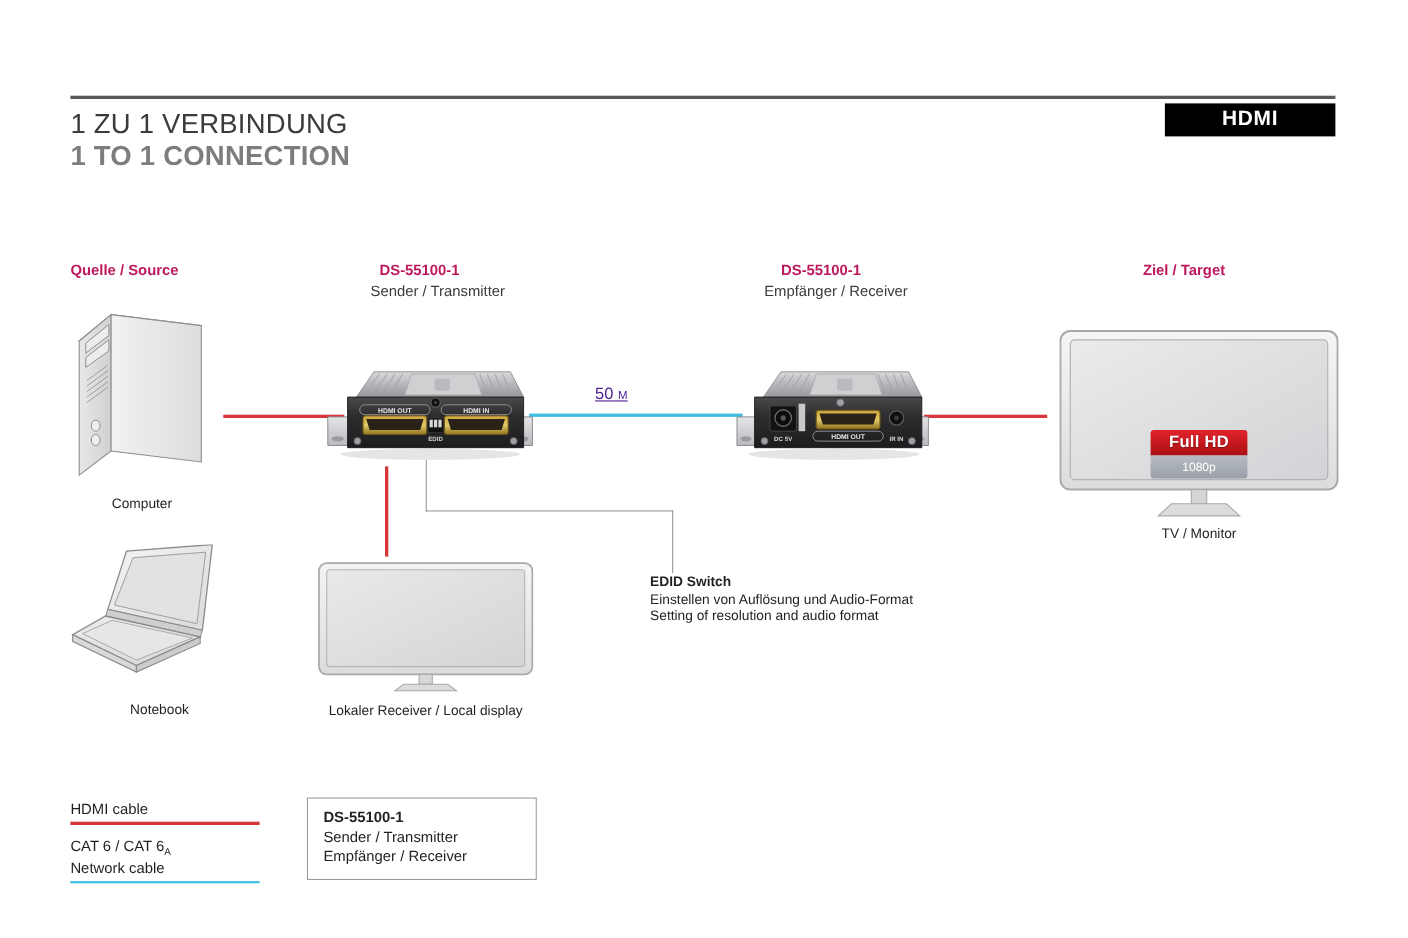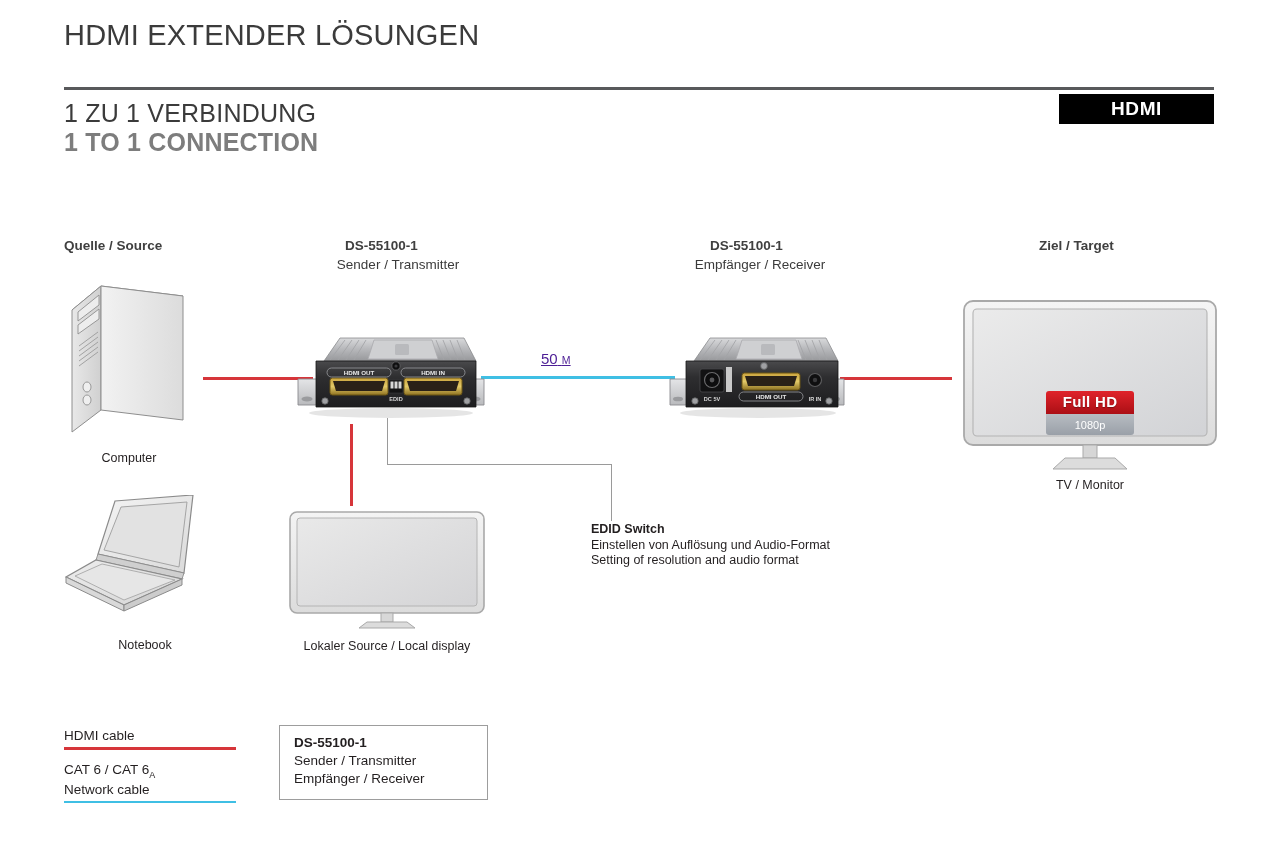--- a/index.html
+++ b/index.html
@@ -44,21 +44,21 @@
     background: #000000;
     display: flex; align-items: center; justify-content: center;
   }
   #hdmi-badge span {
     color: #ffffff; font-size: 19px; font-weight: 700; letter-spacing: 0.6px;
   }
 
   
   .col-head {
     position: absolute;
-    font-size: 13.5px; font-weight: 700; color: #404040;
+    font-size: 13.5px; font-weight: 700; color: #be185d;
     white-space: nowrap;
   }
   .col-sub {
     position: absolute;
     font-size: 13.5px; font-weight: 400; color: #3b3b3b;
     white-space: nowrap; text-align: center;
   }
   .dev-caption {
     position: absolute;
     font-size: 12.5px; color: #231f20; white-space: nowrap; text-align: center;
@@ -110,21 +110,20 @@
     border: 1px solid #9d9d9d; background: #fff;
     padding: 8px 0 0 14px;
   }
   .lb-title { font-size: 13.5px; font-weight: 700; color: #231f20; line-height: 1.35; }
   .lb-line  { font-size: 13.5px; font-weight: 400; color: #231f20; line-height: 1.35; }
 </style>
 </head>
 <body>
 
 <div id="header">
-  <div class="title-de">HDMI EXTENDER LÖSUNGEN</div>
 </div>
 <div id="header-rule"></div>
 <div id="subtitle">
   <div class="sub-de">1 ZU 1 VERBINDUNG</div>
   <div class="sub-en">1 TO 1 CONNECTION</div>
 </div>
 <div id="hdmi-badge">
   <span>HDMI</span>
 </div>
 
@@ -219,21 +218,21 @@
         <stop offset="0%" stop-color="#e9e9e9"></stop>
           <stop offset="100%" stop-color="#d4d4d6"></stop>
       </linearGradient>
     </defs>
     <rect x="1" y="1" width="194" height="101" rx="7" ry="7" fill="url(#lmFrame)" stroke="#a9a9a9" stroke-width="1.6"></rect>
     <rect x="8" y="7" width="180" height="88" rx="3" ry="3" fill="url(#lmScreen)" stroke="#b4b4b4" stroke-width="1"></rect>
     <rect x="92" y="102" width="12" height="9" fill="#d8d8d8" stroke="#a9a9a9" stroke-width="1"></rect>
     <polygon points="70,117 126,117 118,111 78,111" fill="#dcdcdc" stroke="#a9a9a9" stroke-width="1"></polygon>
   </svg>
 </div>
-<div class="dev-caption" style="left:280px; top:639px; width:214px;">Lokaler Source / Local display</div>
+<div class="dev-caption" style="left:280px; top:639px; width:214px;">Lokaler Receiver / Local display</div>
 
 <div class="monitor" style="left:963px; top:300px;">
   <svg width="254" height="170" viewBox="0 0 254 170">
     <defs>
       <linearGradient id="tvFrame" x1="0" y1="0" x2="0" y2="1">
         <stop offset="0%" stop-color="#f5f5f5"></stop>
           <stop offset="100%" stop-color="#dcdcdc"></stop>
       </linearGradient>
       <linearGradient id="tvScreen" x1="0" y1="0" x2="1" y2="1">
         <stop offset="0%" stop-color="#ebebeb"></stop>

